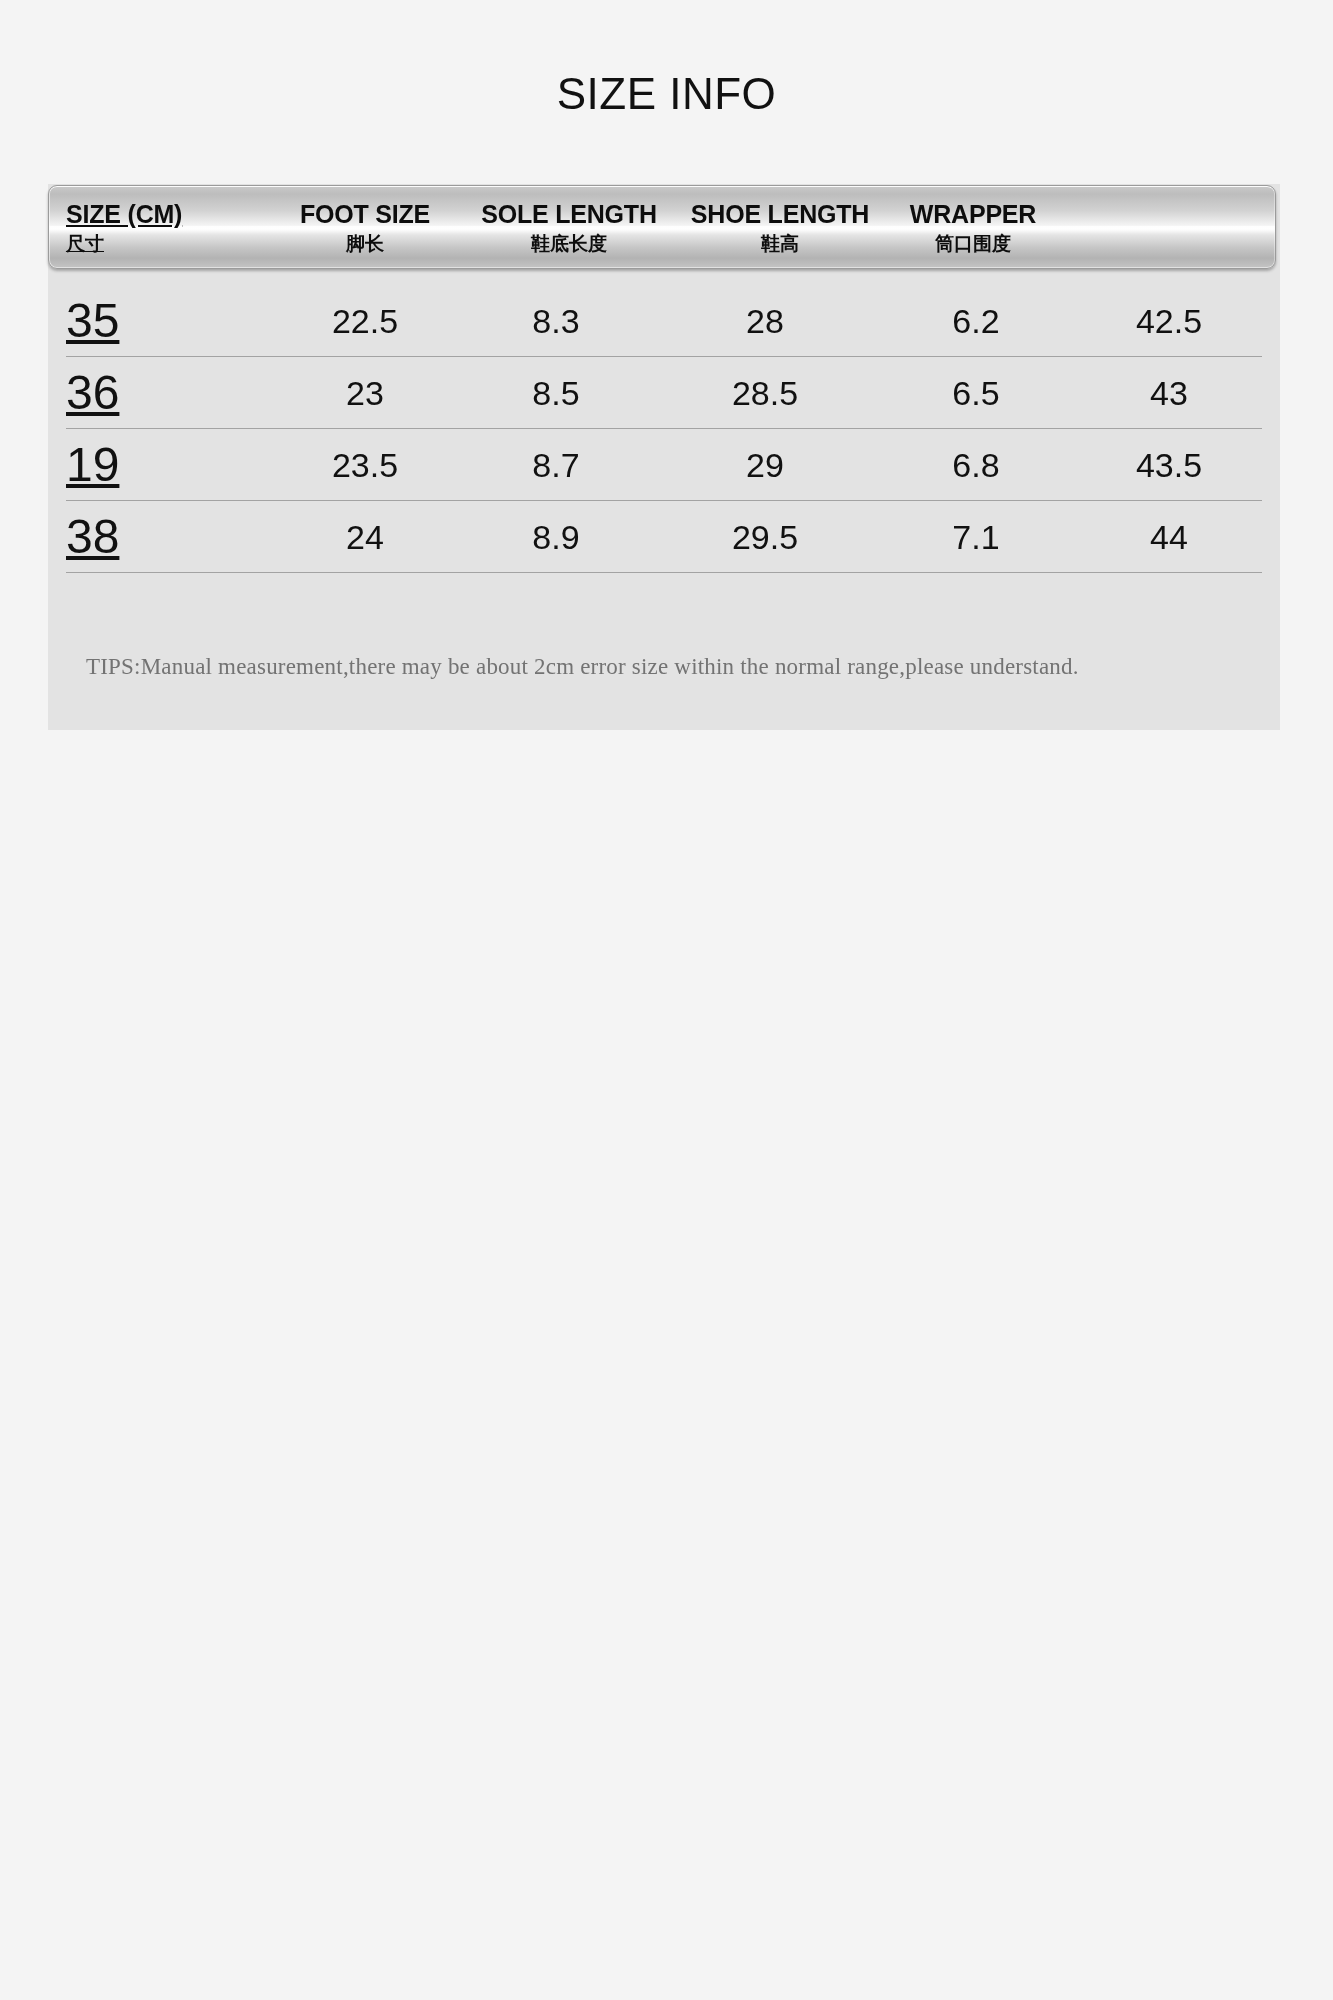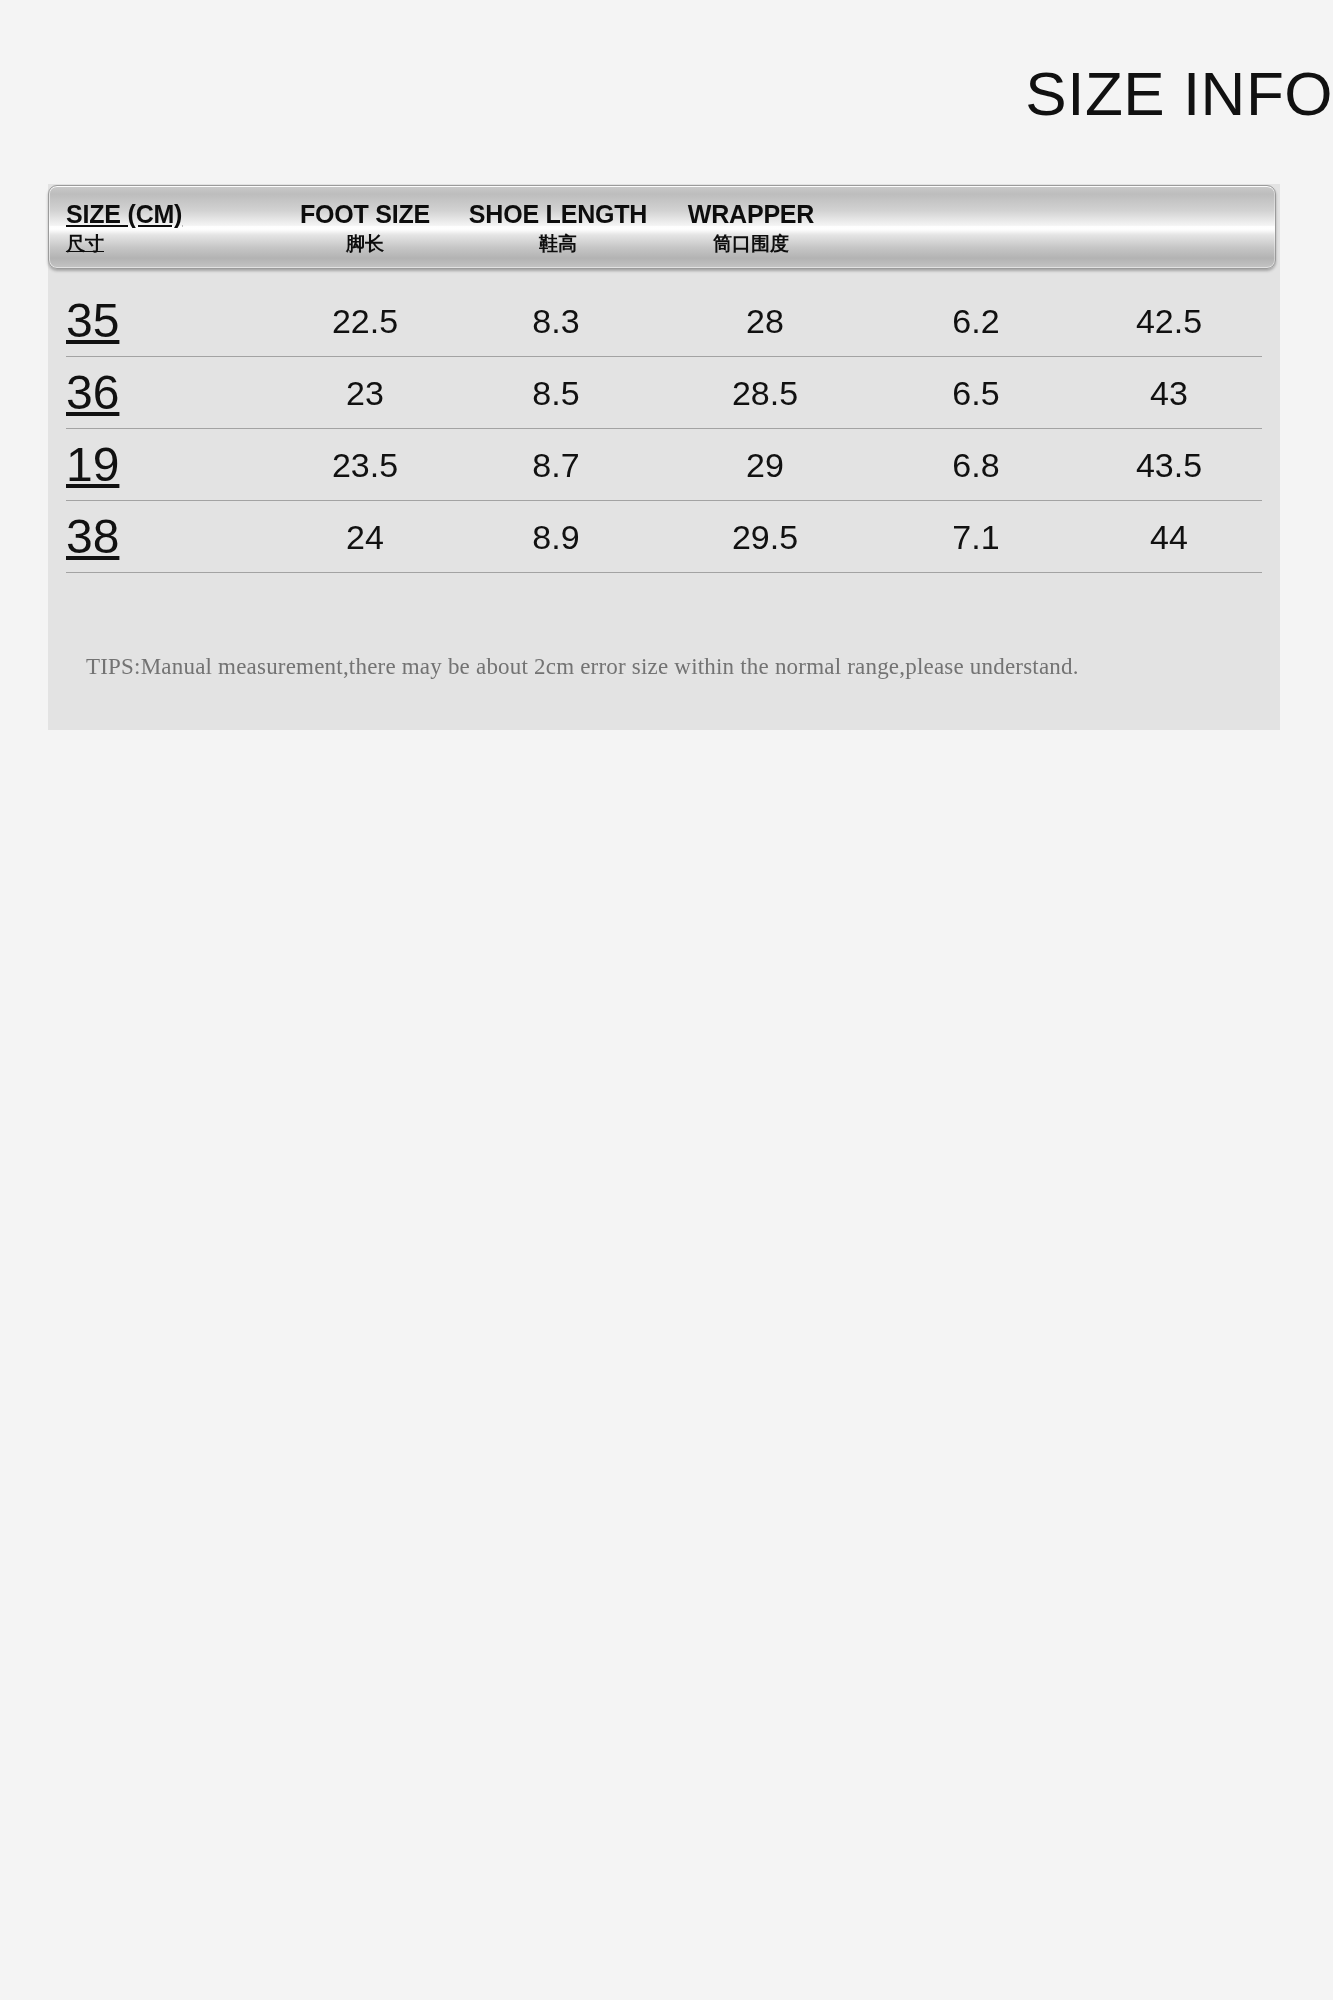--- a/index.html
+++ b/index.html
@@ -21,22 +21,22 @@
     width: 1333px;
     height: 2000px;
   }
 
   
   .title {
     position: absolute;
     top: 58px;
     left: 0;
     width: 1333px;
-    text-align: right;
-    font-size: 62px;
+    text-align: center;
+    font-size: 44px;
     line-height: 72px;
     font-weight: 400;
     letter-spacing: 0.5px;
     color: #111111;
     font-family: "Liberation Sans", sans-serif;
   }
 
   
   .panel {
     position: absolute;
@@ -181,20 +181,24 @@
 
   <div class="header-grid">
     <div class="hcell first c0">
       <span class="en">SIZE (CM)</span>
       <span class="zh">尺寸</span>
     </div>
     <div class="hcell c1">
       <span class="en">FOOT SIZE</span>
       <span class="zh">脚长</span>
     </div>
+    <div class="hcell c3">
+      <span class="en">SOLE LENGTH</span>
+      <span class="zh">鞋底长度</span>
+    </div>
     <div class="hcell c4">
       <span class="en">SHOE LENGTH</span>
       <span class="zh">鞋高</span>
     </div>
     <div class="hcell c5">
       <span class="en">WRAPPER</span>
       <span class="zh">筒口围度</span>
     </div>
   </div>
 

